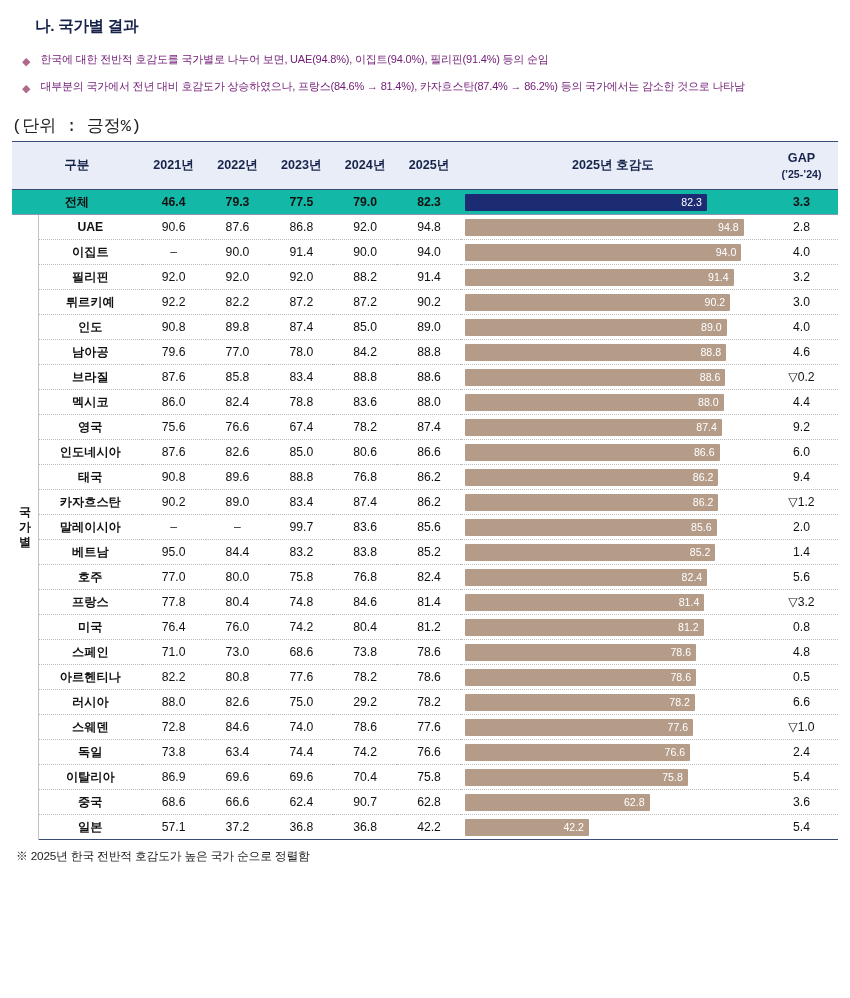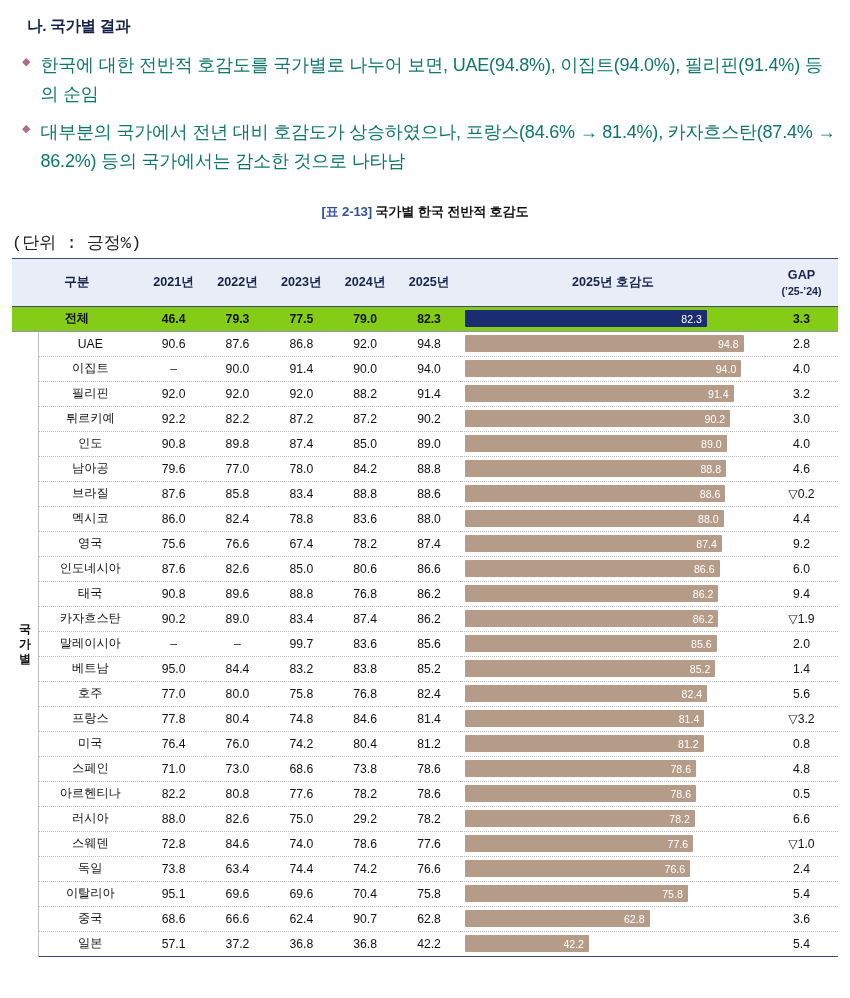--- a/index.html
+++ b/index.html
@@ -16,44 +16,44 @@
   }
   .page {
     width: 850px;
     padding: 10px 12px 8px 12px;
   }
   
   .section-title {
     font-size: 15.5px;
     font-weight: bold;
     color: #16234a;
-    margin: 6px 0 14px 15px;
+    margin: 6px 0 14px 23px;
     letter-spacing: -0.3px;
   }
   
   .bullets {
     margin: 0 0 18px 10px;
   }
   .bullet-row {
     display: flex;
     align-items: flex-start;
     margin-bottom: 9px;
   }
   .bullet-mark {
     color: #b06a8c;
     font-size: 11px;
     line-height: 18px;
     margin-right: 10px;
     flex: 0 0 auto;
     transform: translateY(1px);
   }
   .bullet-text {
-    font-size: 18px;
+    font-size: 11px;
     line-height: 1.62;
-    color: #0f766e;
+    color: #701a75;
     letter-spacing: -0.2px;
   }
   
   .table-caption {
     text-align: center;
     font-size: 13.2px;
     margin: 26px 0 10px 0;
     letter-spacing: -0.2px;
   }
   .table-caption .tag {
@@ -93,25 +93,25 @@
   th.col-gap .gap-sub { font-size: 10.6px; display:block; font-weight: bold;}
   td {
     text-align: center;
     padding: 3px 2px;
     border-bottom: 1px dotted #bcbcbc;
     height: 25px;
     color: #111;
   }
   tr.total-row td {
     font-weight: bold;
-    background: #84cc16;
+    background: #14b8a6;
     border-bottom: 1px solid #8c97b5;
     border-top: 1px solid #8c97b5;
   }
-  td.name { font-weight: normal; }
+  td.name { font-weight: bold; }
   tr.total-row td.name { font-weight: bold; }
   td.sidecap {
     width: 26px;
     border-bottom: none;
     border-right: 1px solid #c2c2c2;
     font-size: 12px;
     font-weight: bold;
     line-height: 1.25;
     color: #111;
     vertical-align: middle;
@@ -165,24 +165,20 @@
     <div class="bullet-row">
       <span class="bullet-mark">◆</span>
       <span class="bullet-text">한국에 대한 전반적 호감도를 국가별로 나누어 보면, UAE(94.8%), 이집트(94.0%), 필리핀(91.4%) 등의 순임</span>
     </div>
     <div class="bullet-row">
       <span class="bullet-mark">◆</span>
       <span class="bullet-text">대부분의 국가에서 전년 대비 호감도가 상승하였으나, 프랑스(84.6% → 81.4%), 카자흐스탄(87.4% → 86.2%) 등의 국가에서는 감소한 것으로 나타남</span>
     </div>
   </div>
 
-  <div class="table-caption">
-    <span class="tag">[표 2-13]</span>
-    <span class="cap-text">국가별 한국 전반적 호감도</span>
-  </div>
 
   <div class="unit-line">(단위 : 긍정%)</div>
 
   <table class="data">
     <colgroup>
       <col style="width:26px">
       <col style="width:102px">
       <col style="width:63px">
       <col style="width:63px">
       <col style="width:63px">
@@ -407,21 +403,21 @@
           <td>83.4</td>
           <td>87.4</td>
           <td>86.2</td>
           <td class="barcell">
             <div class="bar-wrap">
               <div class="bar" style="width: 86.2%;">
                 <span class="bar-label">86.2</span>
               </div>
             </div>
           </td>
-          <td>▽1.9</td>
+          <td>▽1.2</td>
         </tr>
         <tr>
           <td class="name">말레이시아</td>
           <td class="cell-dash">–</td>
           <td class="cell-dash">–</td>
           <td>99.7</td>
           <td>83.6</td>
           <td>85.6</td>
           <td class="barcell">
             <div class="bar-wrap">
@@ -571,21 +567,21 @@
             <div class="bar-wrap">
               <div class="bar" style="width: 76.6%;">
                 <span class="bar-label">76.6</span>
               </div>
             </div>
           </td>
           <td>2.4</td>
         </tr>
         <tr>
           <td class="name">이탈리아</td>
-          <td>95.1</td>
+          <td>86.9</td>
           <td>69.6</td>
           <td>69.6</td>
           <td>70.4</td>
           <td>75.8</td>
           <td class="barcell">
             <div class="bar-wrap">
               <div class="bar" style="width: 75.8%;">
                 <span class="bar-label">75.8</span>
               </div>
             </div>
@@ -620,13 +616,14 @@
               <div class="bar" style="width: 42.2%;">
                 <span class="bar-label">42.2</span>
               </div>
             </div>
           </td>
           <td>5.4</td>
         </tr>
       </tbody>
   </table>
 
+  <div class="footnote">※ 2025년 한국 전반적 호감도가 높은 국가 순으로 정렬함</div>
 </div>
 
 </body></html>

